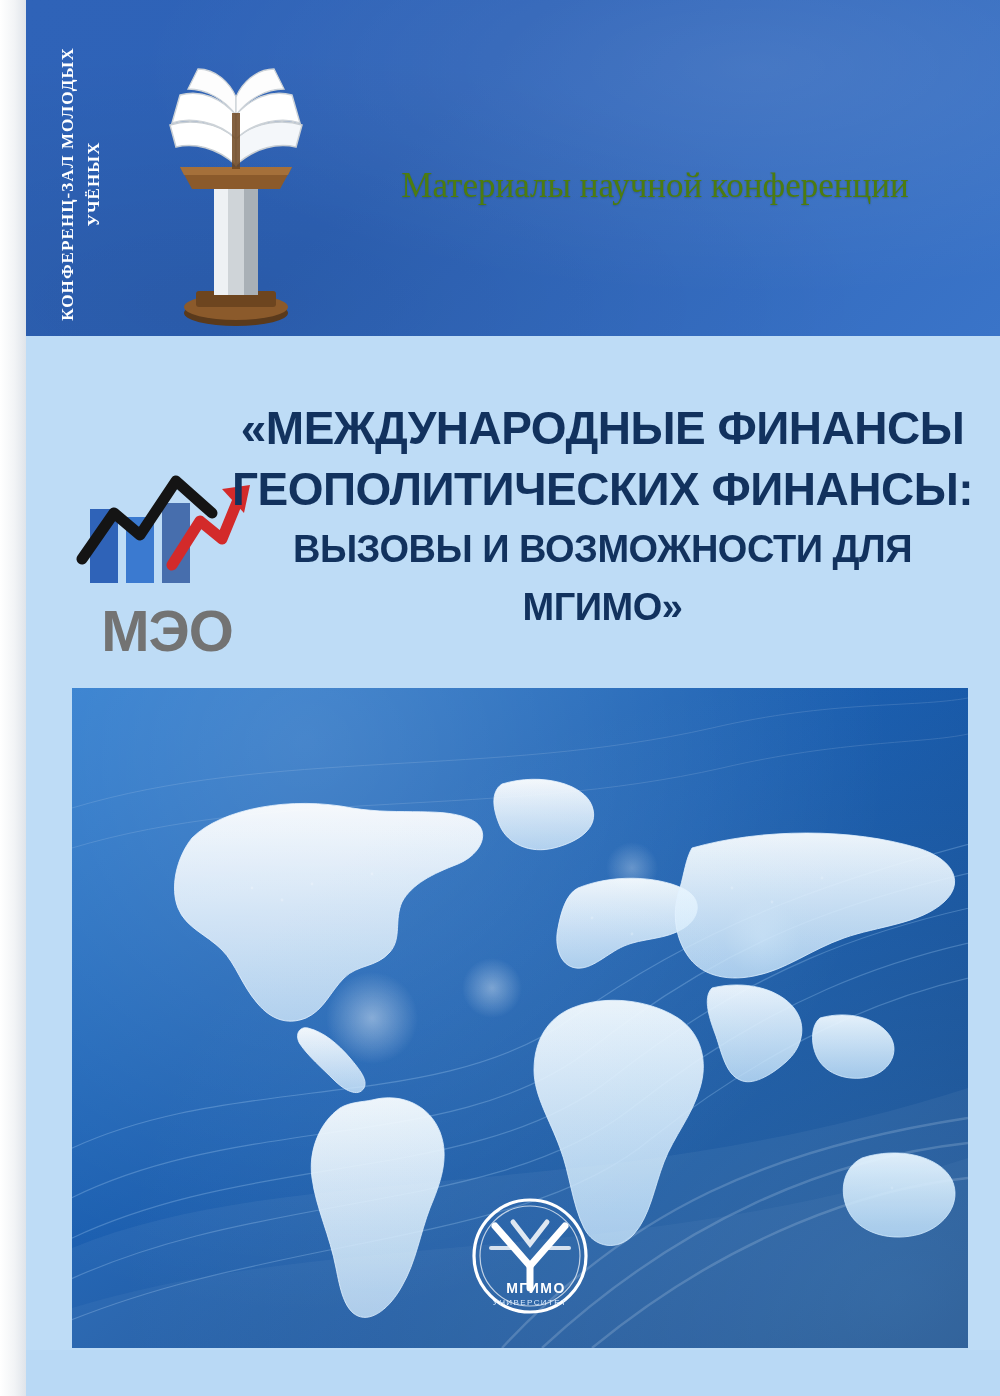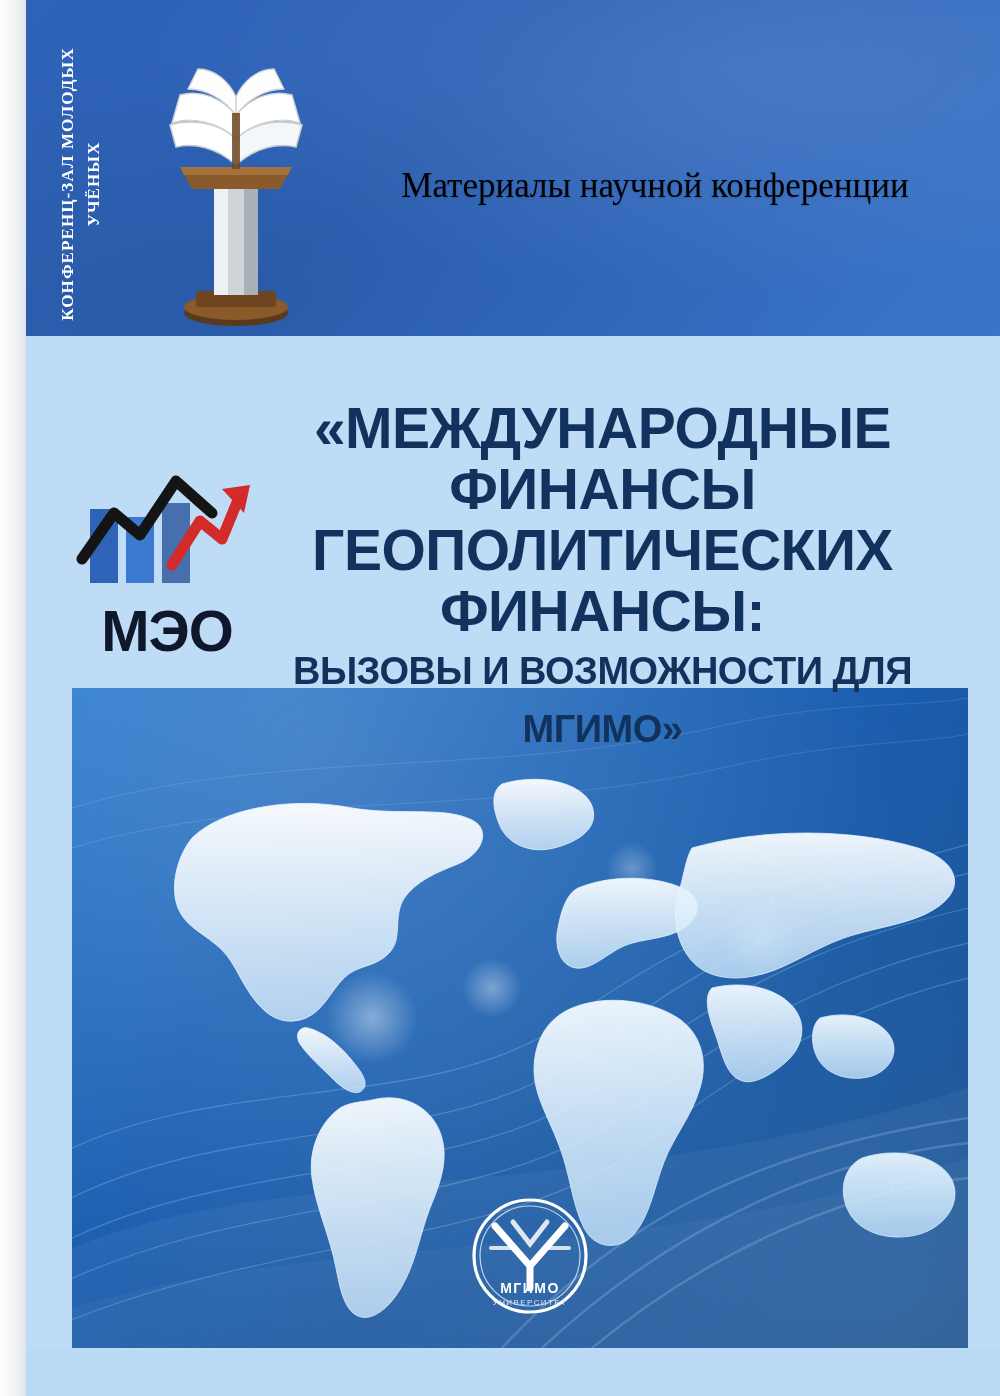--- a/index.html
+++ b/index.html
@@ -110,21 +110,21 @@
     z-index: 5;
   }
 
   
   .conf-lines {
     position: absolute;
     left: 330px;
     top: 160px;
     width: 650px;
     text-align: center;
-    color: #000000;
+    color: #4d7c0f;
     font-family: "Liberation Serif", serif;
     font-size: 35px;
     line-height: 52px;
     z-index: 5;
     text-shadow: 0 1px 2px rgba(0,0,0,0.18);
   }
 
   
   .meo-logo {
     position: absolute;
@@ -136,42 +136,42 @@
   }
   .meo-word {
     position: absolute;
     left: 0;
     top: 142px;
     width: 190px;
     text-align: center;
     font-family: "Liberation Sans", sans-serif;
     font-weight: 700;
     font-size: 58px;
-    color: #0f172a;
+    color: #737373;
     letter-spacing: -1px;
   }
 
   
   .main-title {
     position: absolute;
     left: 230px;
     top: 398px;
     width: 745px;
     text-align: center;
     z-index: 5;
   }
   .main-title .l {
     display: block;
     font-family: "Liberation Sans", sans-serif;
     font-weight: 700;
     color: #12325e;
     letter-spacing: -0.5px;
   }
   .main-title .l1, .main-title .l2, .main-title .l3 {
-    font-size: 57px;
+    font-size: 46px;
     line-height: 61px;
   }
   .main-title .l4 {
     font-size: 38px;
     line-height: 58px;
   }
 
   
   .map-panel {
     position: absolute;
@@ -208,21 +208,21 @@
     position: absolute;
     left: 455px;
     bottom: 58px;
     width: 150px;
     height: 150px;
     z-index: 6;
     text-align: center;
   }
   .mgimo .nm {
     position: absolute;
-    left: 0;
+    left: 6px;
     top: 92px;
     width: 150px;
     color: #ffffff;
     font-family: "Liberation Sans", sans-serif;
     font-size: 14px;
     font-weight: 700;
     letter-spacing: 1.5px;
     text-align: center;
   }
   .mgimo .un {

